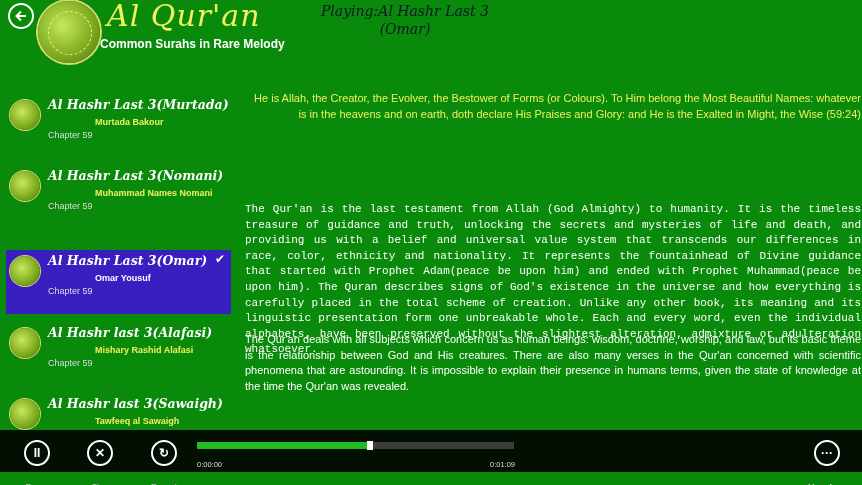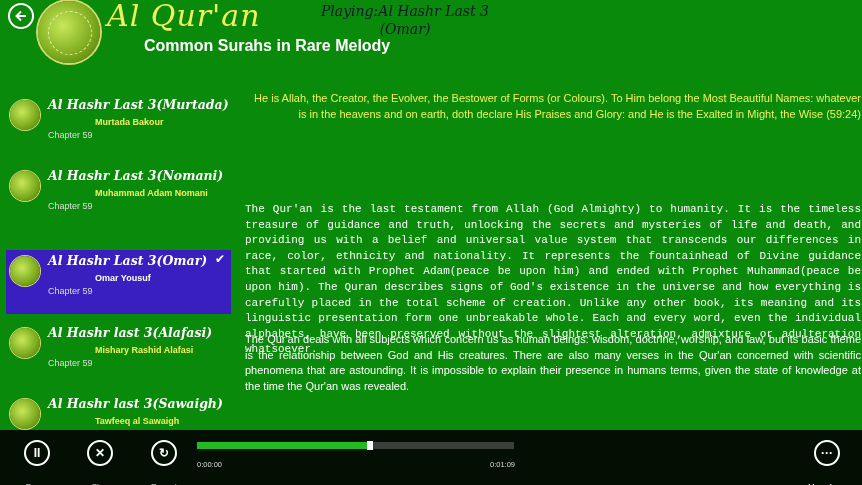--- a/index.html
+++ b/index.html
@@ -1,36 +1,36 @@
 <!DOCTYPE html>
 <html><head>
 <meta charset="utf-8">
 <style>
   html,body{margin:0;padding:0;}
   body{width:862px;height:485px;background:#0a8a0a;position:relative;overflow:hidden;font-family:"Liberation Sans",sans-serif;color:#fff;}
   .back-btn{position:absolute;left:8px;top:3px;width:22px;height:22px;border:2px solid #fff;border-radius:50%;display:flex;align-items:center;justify-content:center;cursor:pointer;}
   .logo{position:absolute;left:38px;top:1px;width:62px;height:62px;border-radius:50%;background:radial-gradient(circle at 40% 40%,#c8e85a,#7aa81c 60%,#4a6e10);box-shadow:0 0 0 2px #d8d870;}
   .logo-inner{position:absolute;left:10px;top:10px;width:42px;height:42px;border-radius:50%;border:1px dashed #eef0a0;}
   .app-title{position:absolute;left:107px;top:-2px;font-family:"DejaVu Serif",serif;font-style:italic;font-size:30px;color:#f0f060;letter-spacing:1px;}
-  .app-subtitle{position:absolute;left:100px;top:37px;font-size:16px;font-weight:bold;color:#fff;padding-left:44px;}
+  .app-subtitle{position:absolute;left:100px;top:37px;font-size:12px;font-weight:bold;color:#fff;}
   .playing{position:absolute;left:300px;top:2px;width:210px;text-align:center;font-family:"DejaVu Serif",serif;font-style:italic;font-size:14px;color:#0f172a;line-height:18px;}
   .list{position:absolute;left:6px;top:94px;width:225px;}
   .item{position:relative;height:63px;margin-bottom:8px;cursor:pointer;}
   .item.selected{background:#3a1fc0;height:64px;margin-top:22px;}
   .item-icon{position:absolute;left:4px;top:6px;width:30px;height:30px;border-radius:50%;background:radial-gradient(circle at 40% 40%,#c8e85a,#7aa81c 60%,#4a6e10);box-shadow:0 0 0 1px #d8d870;}
   .item-title{position:absolute;left:42px;top:3px;font-family:"DejaVu Serif",serif;font-style:italic;font-weight:bold;font-size:12.5px;color:#fff;white-space:nowrap;}
   .item-reciter{position:absolute;left:42px;top:23px;font-size:9px;font-weight:bold;color:#f0f060;padding-left:47px;}
   .item.selected .item-reciter{color:#fff;}
   .item-chapter{position:absolute;left:42px;top:36px;font-size:9px;color:#ddd;}
   .check{position:absolute;right:6px;top:2px;font-size:12px;color:#fff;}
   .verse{position:absolute;left:245px;top:91px;width:616px;font-size:11px;line-height:15.5px;color:#f0f060;text-align:right;}
   .para{position:absolute;left:245px;width:616px;font-size:11px;line-height:15.6px;color:#fff;text-align:justify;}
   .p1{top:202px;font-family:Liberation Mono, monospace;}
   .p2{top:332px;}
-  .appbar{position:absolute;left:0;top:430px;width:862px;height:55px;background:#020f02;}
+  .appbar{position:absolute;left:0;top:430px;width:862px;height:42px;background:#020f02;}
   .bar-btn{position:absolute;top:10px;width:50px;text-align:center;cursor:pointer;}
   .bar-circle{width:22px;height:22px;border:2px solid #fff;border-radius:50%;margin:0 auto;display:flex;align-items:center;justify-content:center;font-size:12px;font-weight:bold;}
   .bar-label{font-size:8px;margin-top:16px;color:#ddd;}
   .progress{position:absolute;left:197px;top:12px;width:317px;height:7px;background:#3a3f3a;cursor:pointer;}
   .progress-fill{position:absolute;left:0;top:0;height:7px;width:172px;background:#22bb22;}
   .thumb{position:absolute;left:170px;top:-1px;width:6px;height:9px;background:#fff;}
   .time{position:absolute;top:30px;font-size:7.5px;color:#ddd;}
 </style>
 </head>
 <body>
@@ -53,21 +53,21 @@
 <div class="list">
   <div class="item">
     <div class="item-icon"></div>
     <div class="item-title">Al Hashr Last 3(Murtada)</div>
     <div class="item-reciter">Murtada Bakour</div>
     <div class="item-chapter">Chapter 59</div>
   </div>
   <div class="item">
     <div class="item-icon"></div>
     <div class="item-title">Al Hashr Last 3(Nomani)</div>
-    <div class="item-reciter">Muhammad Adam Nomani</div>
+    <div class="item-reciter">Muhammad Names Nomani</div>
     <div class="item-chapter">Chapter 59</div>
   </div>
   <div class="item selected">
     <div class="item-icon"></div>
     <div class="item-title">Al Hashr Last 3(Omar)</div>
     <div class="item-reciter">Omar Yousuf</div>
     <div class="item-chapter">Chapter 59</div>
     <div class="check">✔</div>
   </div>
   <div class="item">

